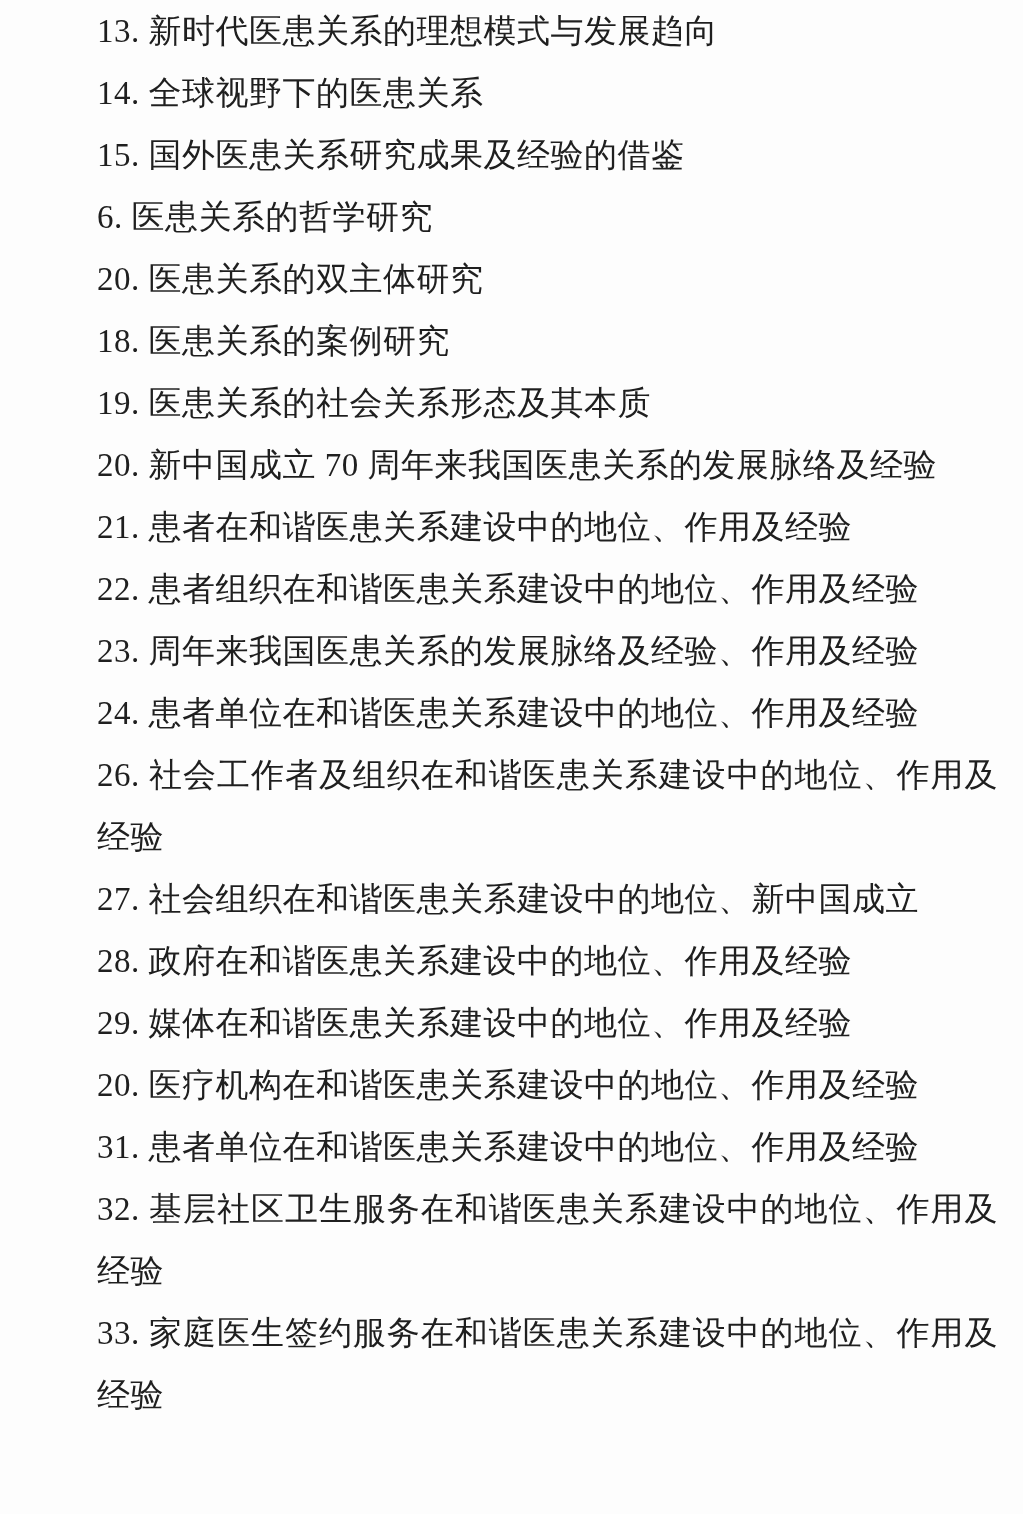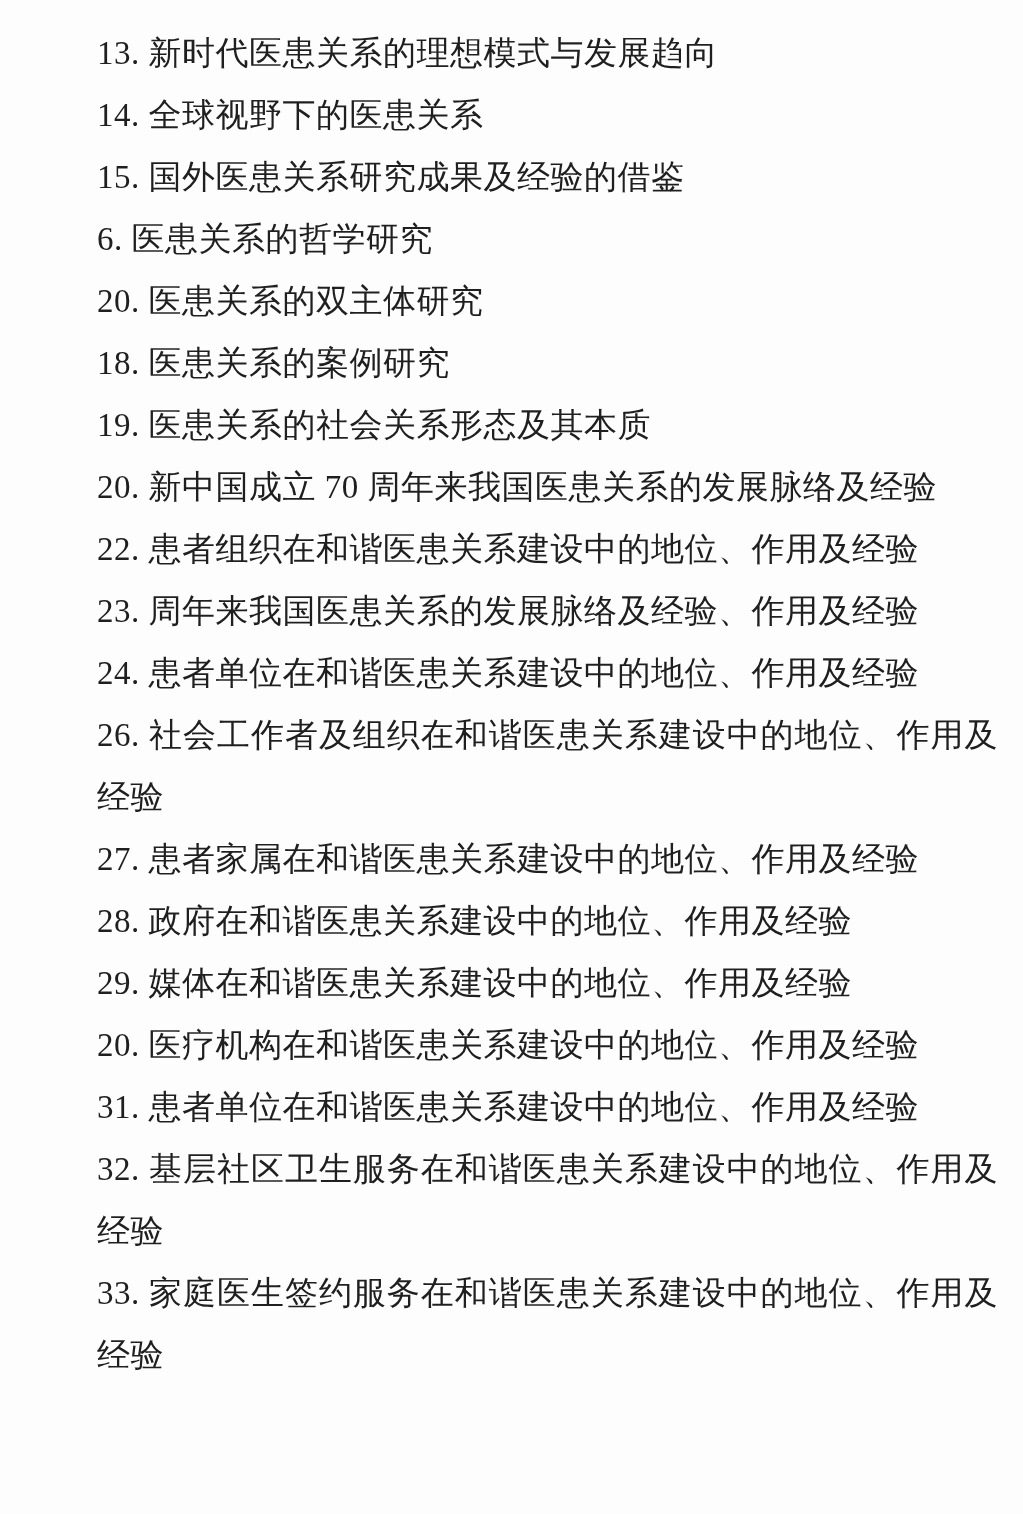--- a/index.html
+++ b/index.html
@@ -10,21 +10,21 @@
     width: 1023px;
     height: 1514px;
     background: #fdfdfd;
     overflow: hidden;
     font-family: "Liberation Serif", "DejaVu Serif", serif;
   }
   .page {
     box-sizing: border-box;
     width: 926px;
     height: 1514px;
-    padding: 22px 0 13px 97px;
+    padding: 0 0 13px 97px;
   }
   .list {
     width: 901px;
   }
   .item {
     margin: 0;
     padding: 0;
     font-size: 33px;
     line-height: 62px;
     letter-spacing: 0.5px;
@@ -50,31 +50,32 @@
   <p class="item"><span class="num">6.</span> <span class="txt">医患关系的哲学研究</span></p>
 
   <p class="item"><span class="num">20.</span> <span class="txt">医患关系的双主体研究</span></p>
 
   <p class="item"><span class="num">18.</span> <span class="txt">医患关系的案例研究</span></p>
 
   <p class="item"><span class="num">19.</span> <span class="txt">医患关系的社会关系形态及其本质</span></p>
 
   <p class="item"><span class="num">20.</span> <span class="txt">新中国成立 70 周年来我国医患关系的发展脉络及经验</span></p>
 
+  <p class="item"><span class="num">21.</span> <span class="txt">患者在和谐医患关系建设中的地位、作用及经验</span></p>
 
   <p class="item"><span class="num">22.</span> <span class="txt">患者组织在和谐医患关系建设中的地位、作用及经验</span></p>
 
   <p class="item"><span class="num">23.</span> <span class="txt">周年来我国医患关系的发展脉络及经验、作用及经验</span></p>
 
   <p class="item"><span class="num">24.</span> <span class="txt">患者单位在和谐医患关系建设中的地位、作用及经验</span></p>
 
 
   <p class="item"><span class="num">26.</span> <span class="txt">社会工作者及组织在和谐医患关系建设中的地位、作用及经验</span></p>
 
-  <p class="item"><span class="num">27.</span> <span class="txt">患者家属在和谐医患关系建设中的地位、作用及经验</span></p>
+  <p class="item"><span class="num">27.</span> <span class="txt">社会组织在和谐医患关系建设中的地位、新中国成立</span></p>
 
   <p class="item"><span class="num">28.</span> <span class="txt">政府在和谐医患关系建设中的地位、作用及经验</span></p>
 
   <p class="item"><span class="num">29.</span> <span class="txt">媒体在和谐医患关系建设中的地位、作用及经验</span></p>
 
   <p class="item"><span class="num">20.</span> <span class="txt">医疗机构在和谐医患关系建设中的地位、作用及经验</span></p>
 
   <p class="item"><span class="num">31.</span> <span class="txt">患者单位在和谐医患关系建设中的地位、作用及经验</span></p>
 
   <p class="item"><span class="num">32.</span> <span class="txt">基层社区卫生服务在和谐医患关系建设中的地位、作用及经验</span></p>

